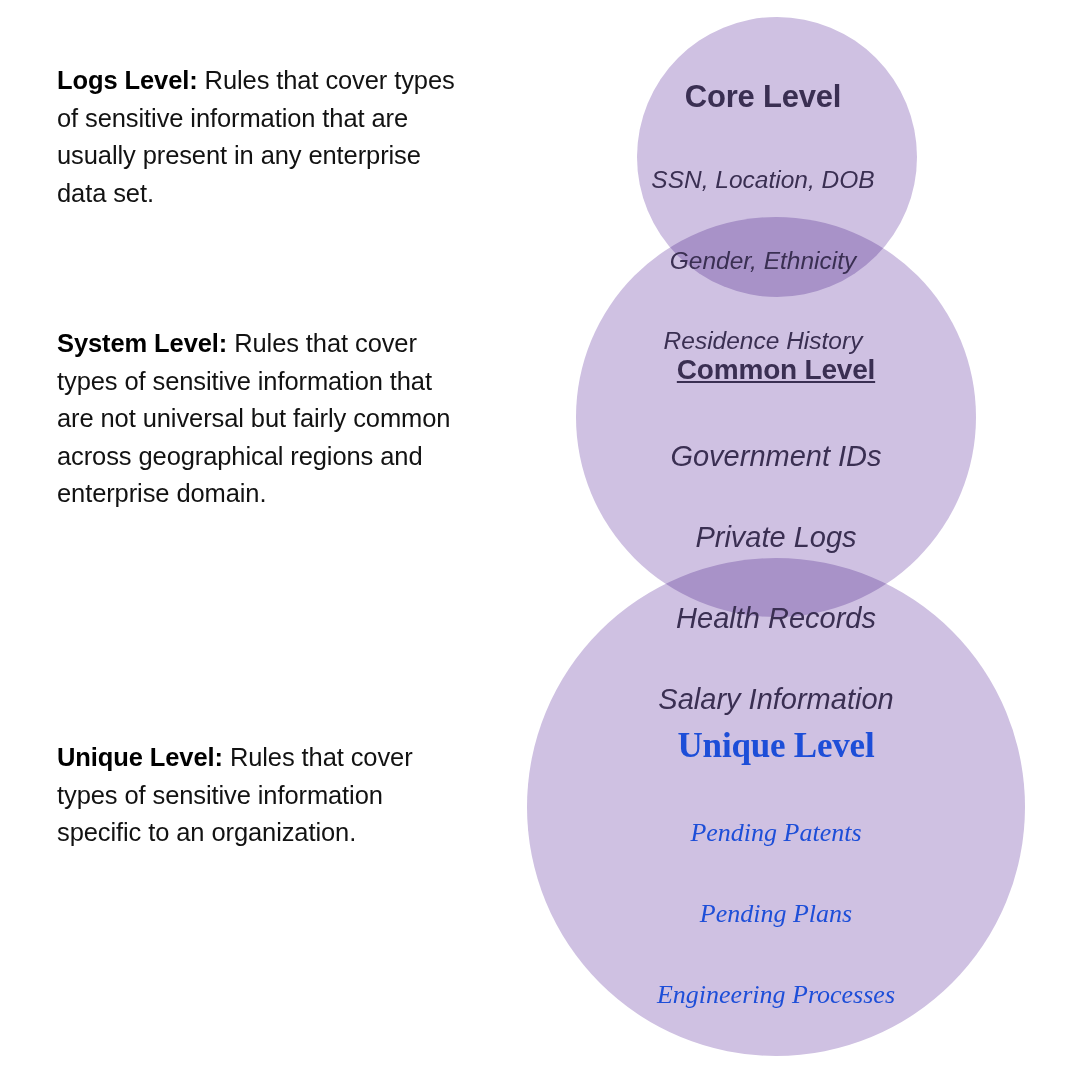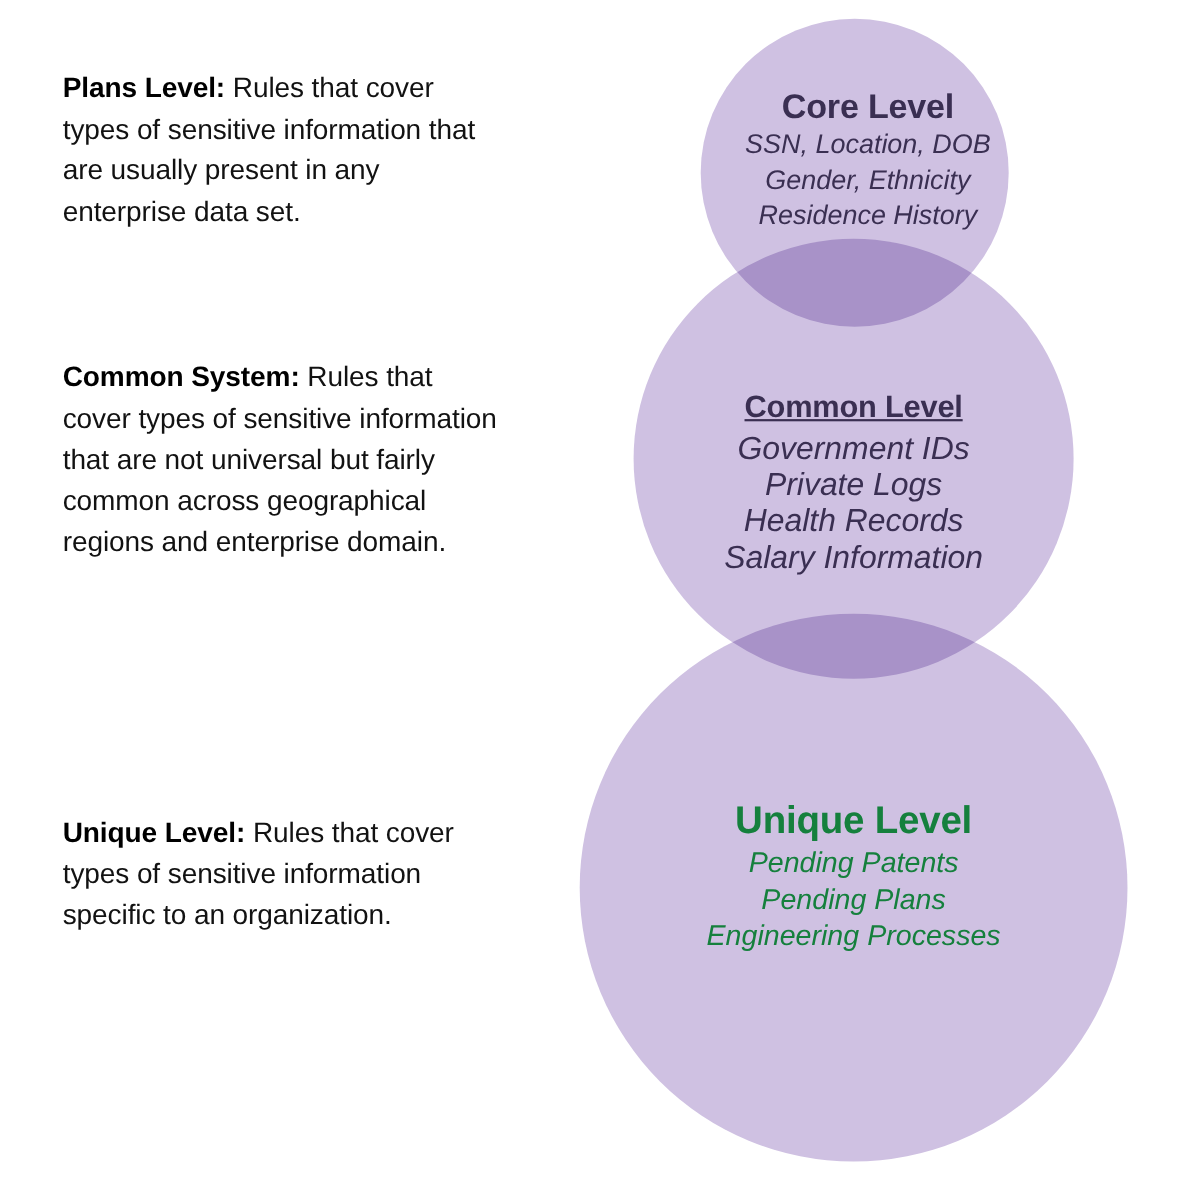--- a/index.html
+++ b/index.html
@@ -53,48 +53,49 @@
   }
   .venn-title {
     font-weight:bold;
     letter-spacing:-0.2px;
     white-space:nowrap;
   }
   .venn-item {
     font-style:italic;
     font-weight:500;
     white-space:nowrap;
+    margin-top:48px;
   }
 
   
-  #group-core { left:789px; top:78px; }
+  #group-core { left:763px; top:78px; }
   #group-core .venn-title { font-size:31px; line-height:38px; }
   #group-core .venn-item  { font-size:24.5px; line-height:32.5px; }
 
   
   #group-common { left:776px; top:348px; }
   #group-common .venn-title { font-size:28px; line-height:44px;text-decoration:underline; }
   #group-common .venn-item  { font-size:29px; line-height:33px; }
 
   
   #group-unique { left:776px; top:724px; }
   #group-unique .venn-title { font-size:35px; line-height:44px; }
   #group-unique .venn-item  { font-size:26px; line-height:33px; }
 </style>
 </head>
 <body style="background: rgb(255, 255, 255);">
 
 <div id="explanations">
 
   <p class="explanation e0" style="color: rgb(18, 18, 18);">
-    <span class="lead">Plans Level:</span><span> Rules that cover types of sensitive information that are usually present in any enterprise data set.</span>
+    <span class="lead">Logs Level:</span><span> Rules that cover types of sensitive information that are usually present in any enterprise data set.</span>
   </p>
 
   <p class="explanation e1" style="color: rgb(18, 18, 18);">
-    <span class="lead">Common System:</span><span> Rules that cover types of sensitive information that are not universal but fairly common across geographical regions and enterprise domain.</span>
+    <span class="lead">System Level:</span><span> Rules that cover types of sensitive information that are not universal but fairly common across geographical regions and enterprise domain.</span>
   </p>
 
   <p class="explanation e2" style="color: rgb(18, 18, 18);">
     <span class="lead">Unique Level:</span><span> Rules that cover types of sensitive information specific to an organization.</span>
   </p>
 
 </div>
 
 <div id="venn">
 
@@ -112,20 +113,20 @@
   </div>
 
   <div class="venn-text" id="group-common" style="color: rgb(58, 47, 82);">
     <div class="venn-title">Common Level</div>
     <div class="venn-item">Government IDs</div>
     <div class="venn-item">Private Logs</div>
     <div class="venn-item">Health Records</div>
     <div class="venn-item">Salary Information</div>
   </div>
 
-  <div class="venn-text" id="group-unique" style="color: #15803d;">
+  <div class="venn-text" id="group-unique" style="color: #1d4ed8; font-family: Liberation Serif, serif;">
     <div class="venn-title">Unique Level</div>
     <div class="venn-item">Pending Patents</div>
     <div class="venn-item">Pending Plans</div>
     <div class="venn-item">Engineering Processes</div>
   </div>
 
 </div>
 
 </body></html>

